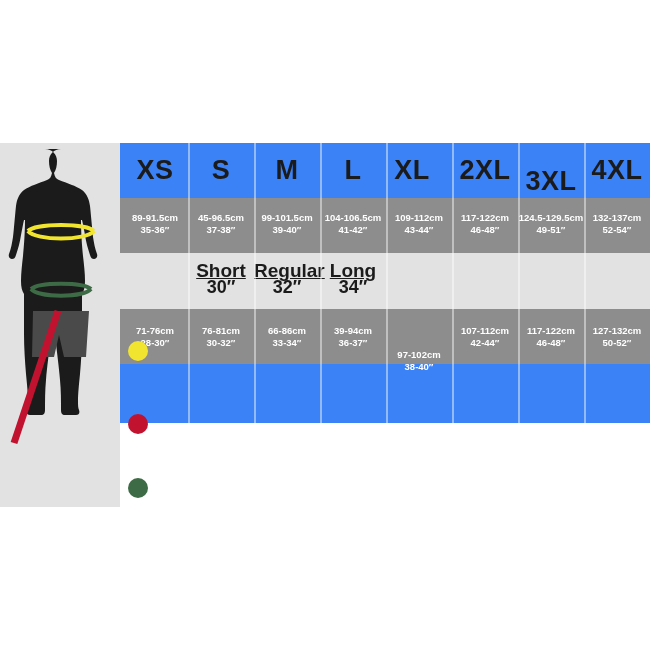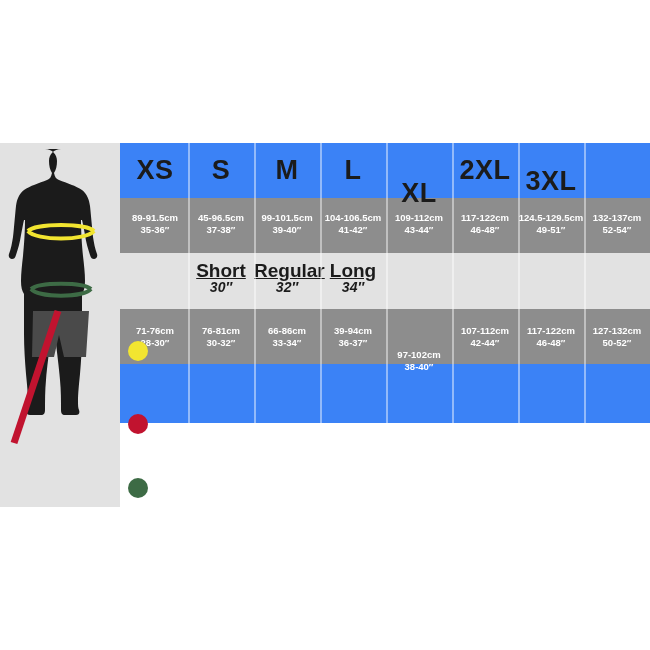--- a/index.html
+++ b/index.html
@@ -88,21 +88,21 @@
   }
   .cell .l2 { display: block; }
   .cell-inseam {
     position: absolute;
     text-align: center;
     color: #1b1b1b;
     font-weight: bold;
     line-height: 17px;
   }
   .cell-inseam .w { font-size: 19px; display: block; text-decoration: underline; }
-  .cell-inseam .n { font-size: 14px; display: block; font-style: italic; }
+  .cell-inseam .n { font-size: 18px; display: block; }
 
   
   .dot {
     position: absolute;
     width: 20px;
     height: 20px;
     border-radius: 50%;
     z-index: 7;
   }
   #dot-chest  { left: 128px; top: 198px; background: #f2e530; }
@@ -209,23 +209,24 @@
       <div class="divider-v" style="left:198px;"></div>
       <div class="divider-v" style="left:264px;"></div>
       <div class="divider-v" style="left:330px;"></div>
       <div class="divider-v" style="left:396px;"></div>
       <div class="divider-v" style="left:462px;"></div>
 
       <div class="hdr" style="left:0px;width:66px;">XS</div>
       <div class="hdr" style="left:66px;width:66px;">S</div>
       <div class="hdr" style="left:132px;width:66px;">M</div>
       <div class="hdr" style="left:198px;width:66px;">L</div>
-      <div class="hdr" style="left:264px;width:66px;margin-top:23px;">XL</div>
+      <div class="hdr" style="left:257px;width:66px;">XL</div>
       <div class="hdr" style="left:330px;width:66px;">2XL</div>
       <div class="hdr" style="left:396px;width:66px;margin-top:11px;">3XL</div>
+      <div class="hdr" style="left:462px;width:66px;">4XL</div>
 
       <div class="cell" style="left:0px;top:69px;width:66px;">
         <span>89-91.5cm</span>
         <span class="l2">35-36″</span>
       </div>
       <div class="cell" style="left:66px;top:69px;width:66px;">
         <span>45-96.5cm</span>
         <span class="l2">37-38″</span>
       </div>
       <div class="cell" style="left:132px;top:69px;width:66px;">

